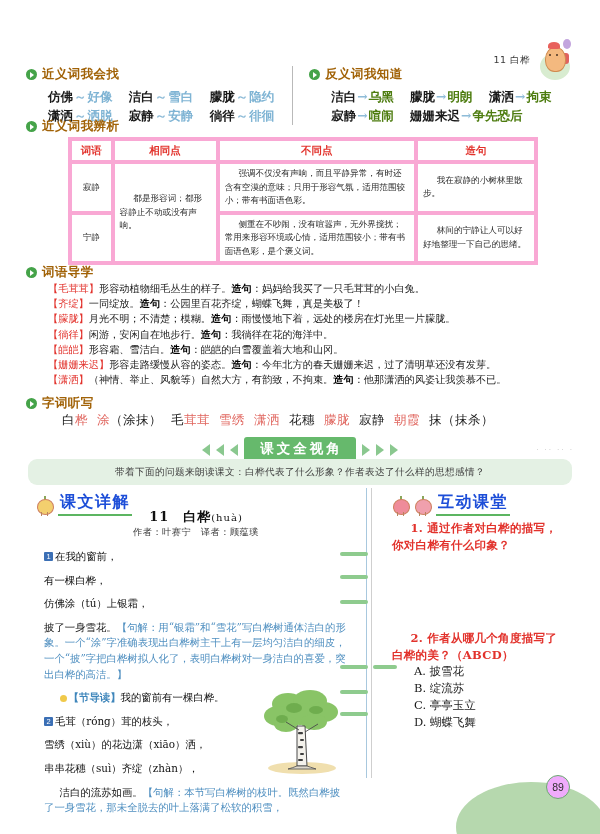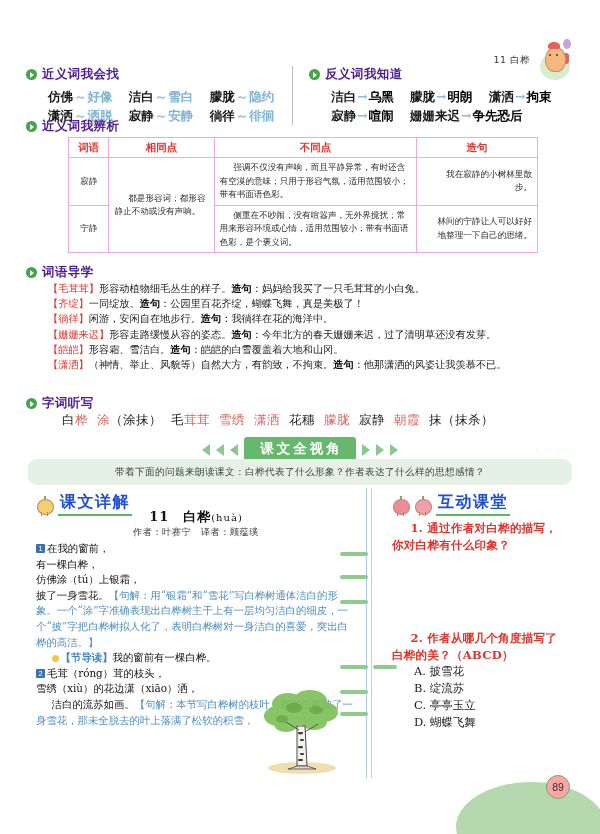--- a/index.html
+++ b/index.html
@@ -90,21 +90,21 @@
   .mascot .eye.l { left: 13px; }
   .mascot .eye.r { left: 20px; }
 
   
   .sec-head {
     display: flex;
     align-items: center;
     gap: 5px;
     font-size: 12.5px;
     font-weight: bold;
-    color: #4c1d95;
+    color: #a16207;
     letter-spacing: 0.4px;
   }
   .bullet-icon {
     display: inline-block;
     width: 11px;
     height: 11px;
     border-radius: 50%;
     background: #45a349;
     position: relative;
     flex: none;
@@ -139,38 +139,38 @@
     line-height: 19px;
     white-space: nowrap;
     color: #1a1a1a;
     font-family: "DejaVu Serif", "Liberation Serif", serif;
     font-weight: bold;
   }
   .wpair { margin-right: 12px; display: inline-block; }
   .wpair .a { color: #1a1a1a; }
   .wpair .arrow { color: #8fbcd8; padding: 0 1px; }
   .wpair .b { color: #7fb4d4; }
-  .ant-col .wpair .b { color: #000000; }
+  .ant-col .wpair .b { color: #4d7c0f; }
 
   
   .cmp-head {
     position: absolute;
     top: 118px;
     left: 26px;
   }
   table.cmp {
     position: absolute;
     top: 137px;
     left: 68px;
     width: 470px;
     border-collapse: collapse;
     font-family: "DejaVu Serif", "Liberation Serif", serif;
   }
   table.cmp th, table.cmp td {
-    border: 1px solid #f9a8d4;
+    border: 4px solid #f9a8d4;
     padding: 3px 5px;
     vertical-align: middle;
   }
   table.cmp th {
     color: #e2322c;
     font-size: 10.5px;
     font-weight: bold;
     text-align: center;
     height: 15px;
     padding: 2px 4px;
@@ -190,21 +190,20 @@
     width: 96px;
     text-indent: 1.6em;
   }
   td.diffcell {
     width: 196px;
     text-indent: 1.6em;
   }
   td.sentcell {
     width: 112px;
     text-indent: 1.6em;
-    text-align: right;
   }
 
   
   .guide-head {
     position: absolute;
     top: 264px;
     left: 26px;
   }
   .guide-list {
     position: absolute;
@@ -402,21 +401,21 @@
   .art-body {
     position: absolute;
     top: 541px;
     left: 36px;
     width: 322px;
     font-size: 10.4px;
     line-height: 15.6px;
     color: #111;
     font-family: "DejaVu Serif", "Liberation Serif", serif;
   }
-  .art-body p { margin: 0; }
+  .art-body p { margin: 8px; }
   .art-body .ind { text-indent: 1.5em; }
   .numbox {
     display: inline-block;
     background: #3b6fb5;
     color: #fff;
     font-size: 7.5px;
     width: 9px; height: 9px;
     line-height: 9px;
     text-align: center;
     border-radius: 1px;
@@ -487,21 +486,21 @@
     background: #b6d8ae;
     border-radius: 50%;
   }
   .pagenum {
     position: absolute;
     bottom: 35px;
     right: 30px;
     width: 22px; height: 22px;
     border: 1.4px solid #6aab6f;
     border-radius: 50%;
-    background: #fca5a5;
+    background: #f0abfc;
     color: #2f2f2f;
     font-size: 10.5px;
     line-height: 22px;
     text-align: center;
     font-family: "Liberation Sans", sans-serif;
   }
 </style>
 </head>
 <body>
 
@@ -589,23 +588,24 @@
     </tbody>
   </table>
 
   <div class="sec-head guide-head">
     <span class="bullet-icon"></span>
     <span>词语导学</span>
   </div>
   <div class="guide-list">
     <div class="guide-item"><span class="gw">【毛茸茸】</span><span>形容动植物细毛丛生的样子。</span><span class="gz">造句</span><span>：妈妈给我买了一只毛茸茸的小白兔。</span></div>
     <div class="guide-item"><span class="gw">【齐绽】</span><span>一同绽放。</span><span class="gz">造句</span><span>：公园里百花齐绽，蝴蝶飞舞，真是美极了！</span></div>
+    <div class="guide-item"><span class="gw">【朦胧】</span><span>月光不明；不清楚；模糊。</span><span class="gz">造句</span><span>：雨慢慢地下着，远处的楼房在灯光里一片朦胧。</span></div>
     <div class="guide-item"><span class="gw">【徜徉】</span><span>闲游，安闲自在地步行。</span><span class="gz">造句</span><span>：我徜徉在花的海洋中。</span></div>
+    <div class="guide-item"><span class="gw">【皑皑】</span><span>形容霜、雪洁白。</span><span class="gz">造句</span><span>：皑皑的白雪覆盖着大地和山冈。</span></div>
     <div class="guide-item"><span class="gw">【姗姗来迟】</span><span>形容走路缓慢从容的姿态。</span><span class="gz">造句</span><span>：今年北方的春天姗姗来迟，过了清明草还没有发芽。</span></div>
-    <div class="guide-item"><span class="gw">【皑皑】</span><span>形容霜、雪洁白。</span><span class="gz">造句</span><span>：皑皑的白雪覆盖着大地和山冈。</span></div>
     <div class="guide-item"><span class="gw">【潇洒】</span><span>（神情、举止、风貌等）自然大方，有韵致，不拘束。</span><span class="gz">造句</span><span>：他那潇洒的风姿让我羡慕不已。</span></div>
   </div>
 
   <div class="sec-head dict-head">
     <span class="bullet-icon"></span>
     <span>字词听写</span>
   </div>
   <div class="dict-words">
     <span class="bk" style="margin-right:0">白</span><span class="rd">桦</span><span class="rd" style="margin-right:0">涂</span><span class="bk">（涂抹）</span><span class="bk" style="margin-right:0">毛</span><span class="rd">茸茸</span><span class="rd">雪绣</span><span class="rd">潇洒</span><span class="bk">花穗</span><span class="rd">朦胧</span><span class="bk">寂静</span><span class="rd">朝霞</span><span class="bk" style="margin-right:0">抹</span><span class="bk">（抹杀）</span>
   </div>
@@ -665,20 +665,21 @@
   <div class="art-author">作者：叶赛宁　译者：顾蕴璞</div>
 
   <div class="art-body">
     <p><span class="numbox">1</span><span>在我的窗前，</span></p>
     <p>有一棵白桦，</p>
     <p>仿佛涂（tú）上银霜，</p>
     <p><span>披了一身雪花。</span><span class="note">【句解：用“银霜”和“雪花”写白桦树通体洁白的形象。一个“涂”字准确表现出白桦树主干上有一层均匀洁白的细皮，一个“披”字把白桦树拟人化了，表明白桦树对一身洁白的喜爱，突出白桦的高洁。】</span></p>
     <p class="ind"><span class="dot-mark"></span><span class="jd-label">【节导读】</span><span>我的窗前有一棵白桦。</span></p>
     <p><span class="numbox">2</span><span>毛茸（róng）茸的枝头，</span></p>
     <p>雪绣（xiù）的花边潇（xiāo）洒，</p>
+    <p>串串花穗（suì）齐绽（zhàn），</p>
     <p class="ind"><span>洁白的流苏如画。</span><span class="note">【句解：本节写白桦树的枝叶。既然白桦披了一身雪花，那未全脱去的叶上落满了松软的积雪，</span></p>
   </div>
 
   <svg class="tree-pic" viewBox="0 0 100 90">
     <ellipse cx="50" cy="80" rx="34" ry="6" fill="#f0dfae"></ellipse>
     <g fill="#7fbf5a" opacity="0.92">
       <ellipse cx="36" cy="16" rx="16" ry="11"></ellipse>
       <ellipse cx="58" cy="13" rx="17" ry="11"></ellipse>
       <ellipse cx="72" cy="24" rx="14" ry="10"></ellipse>
       <ellipse cx="26" cy="28" rx="14" ry="10"></ellipse>

